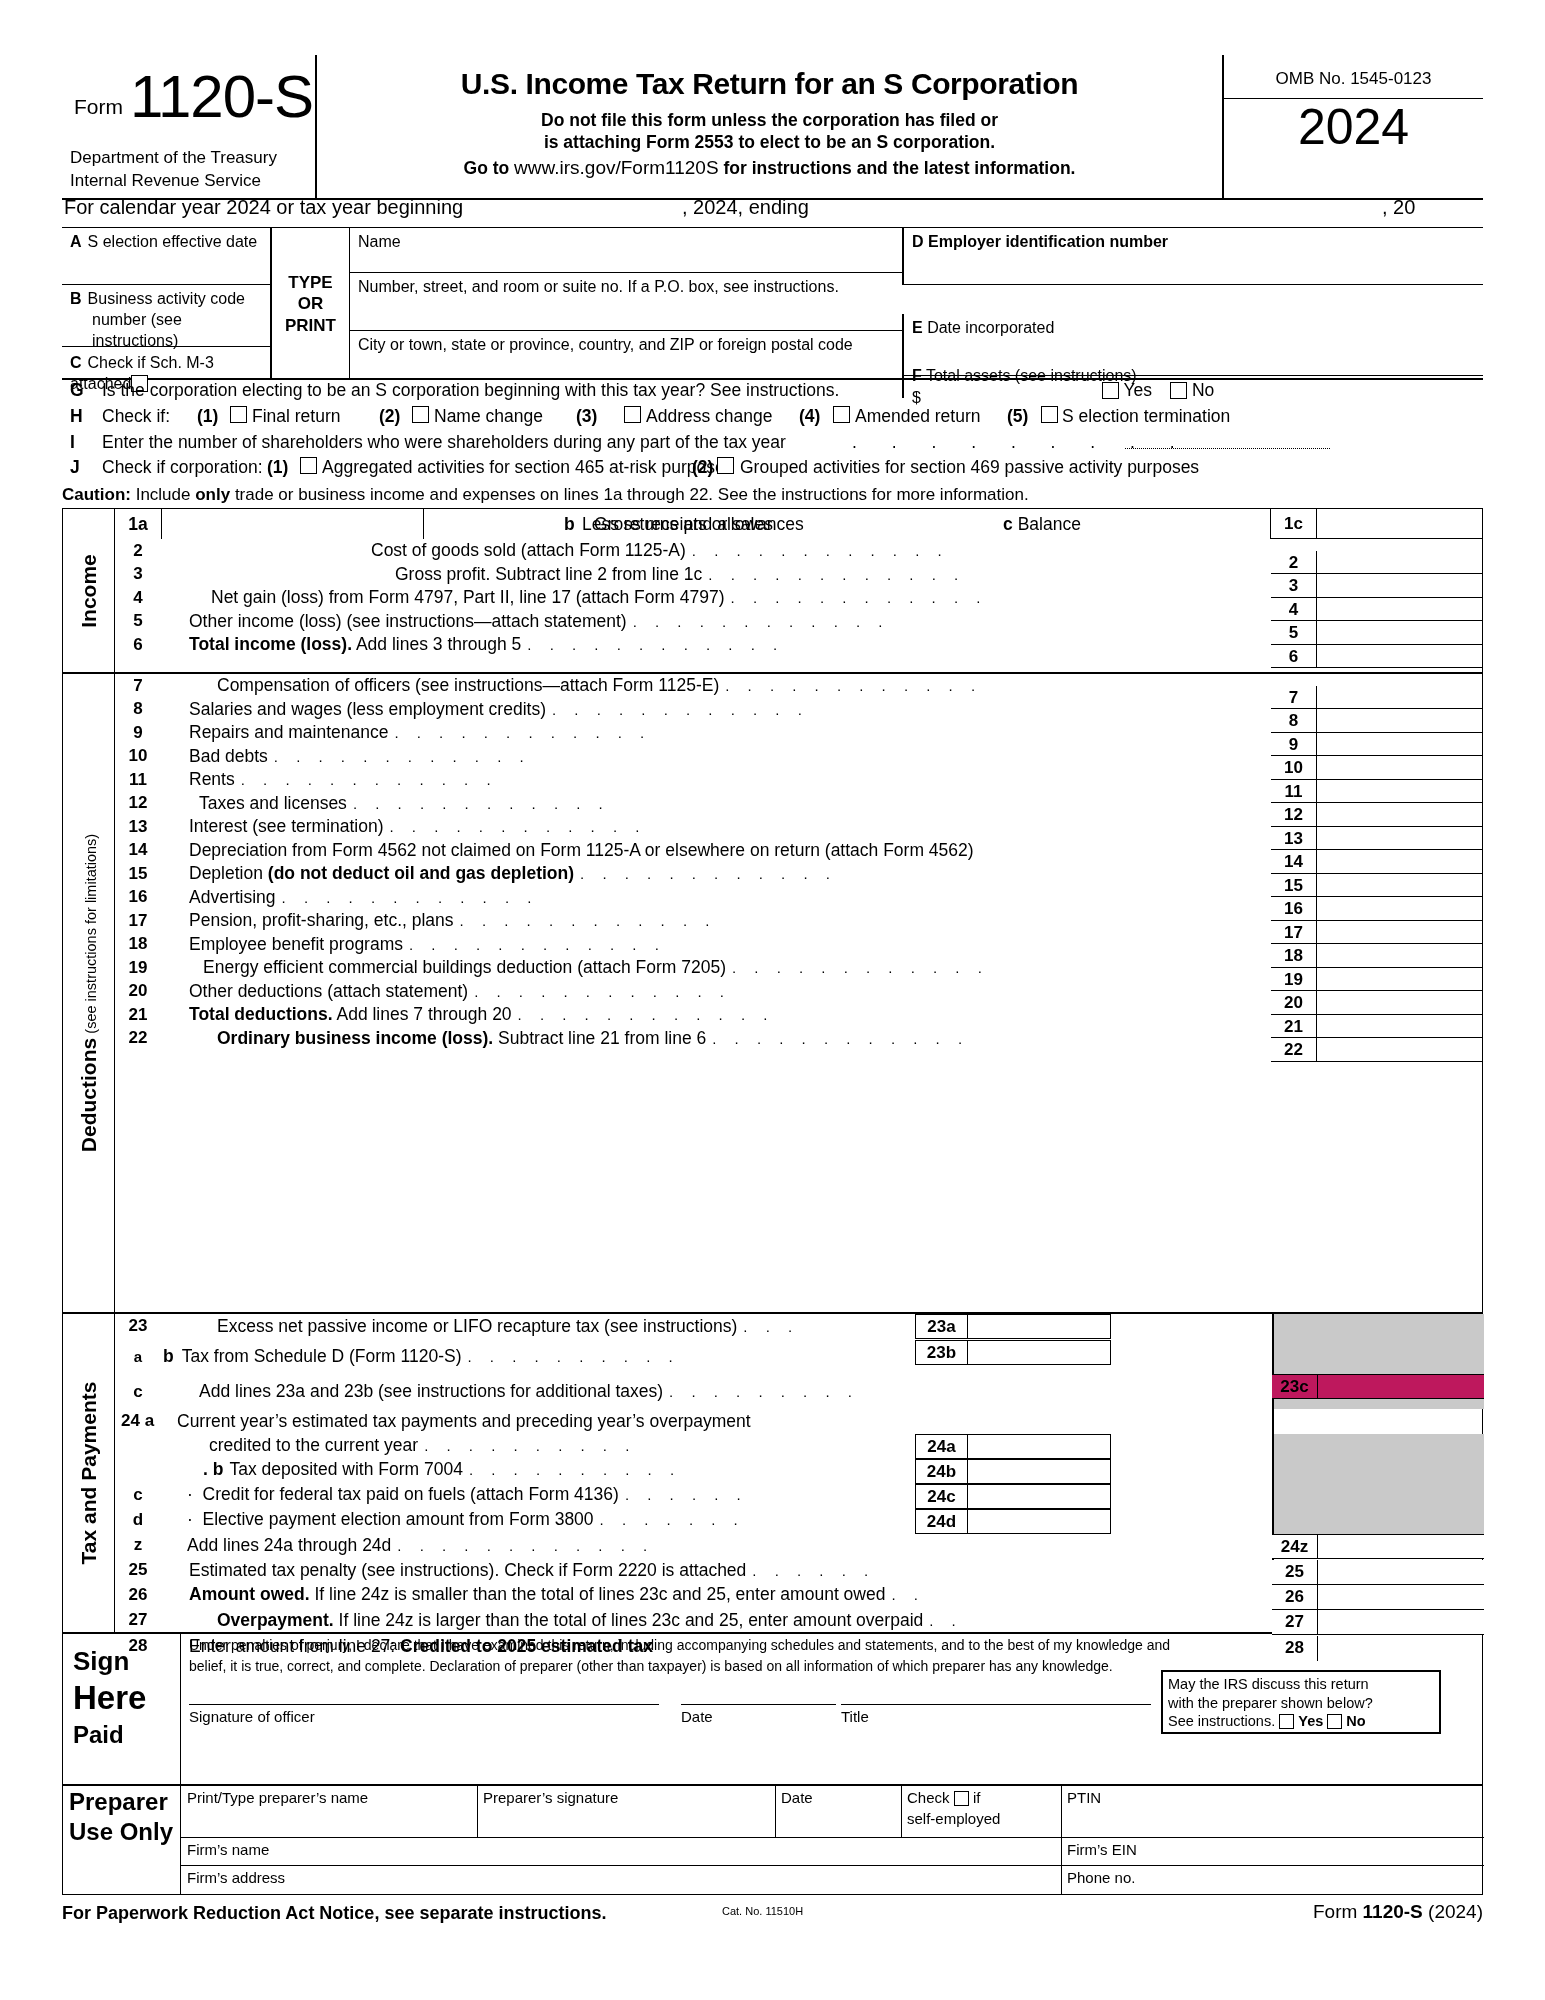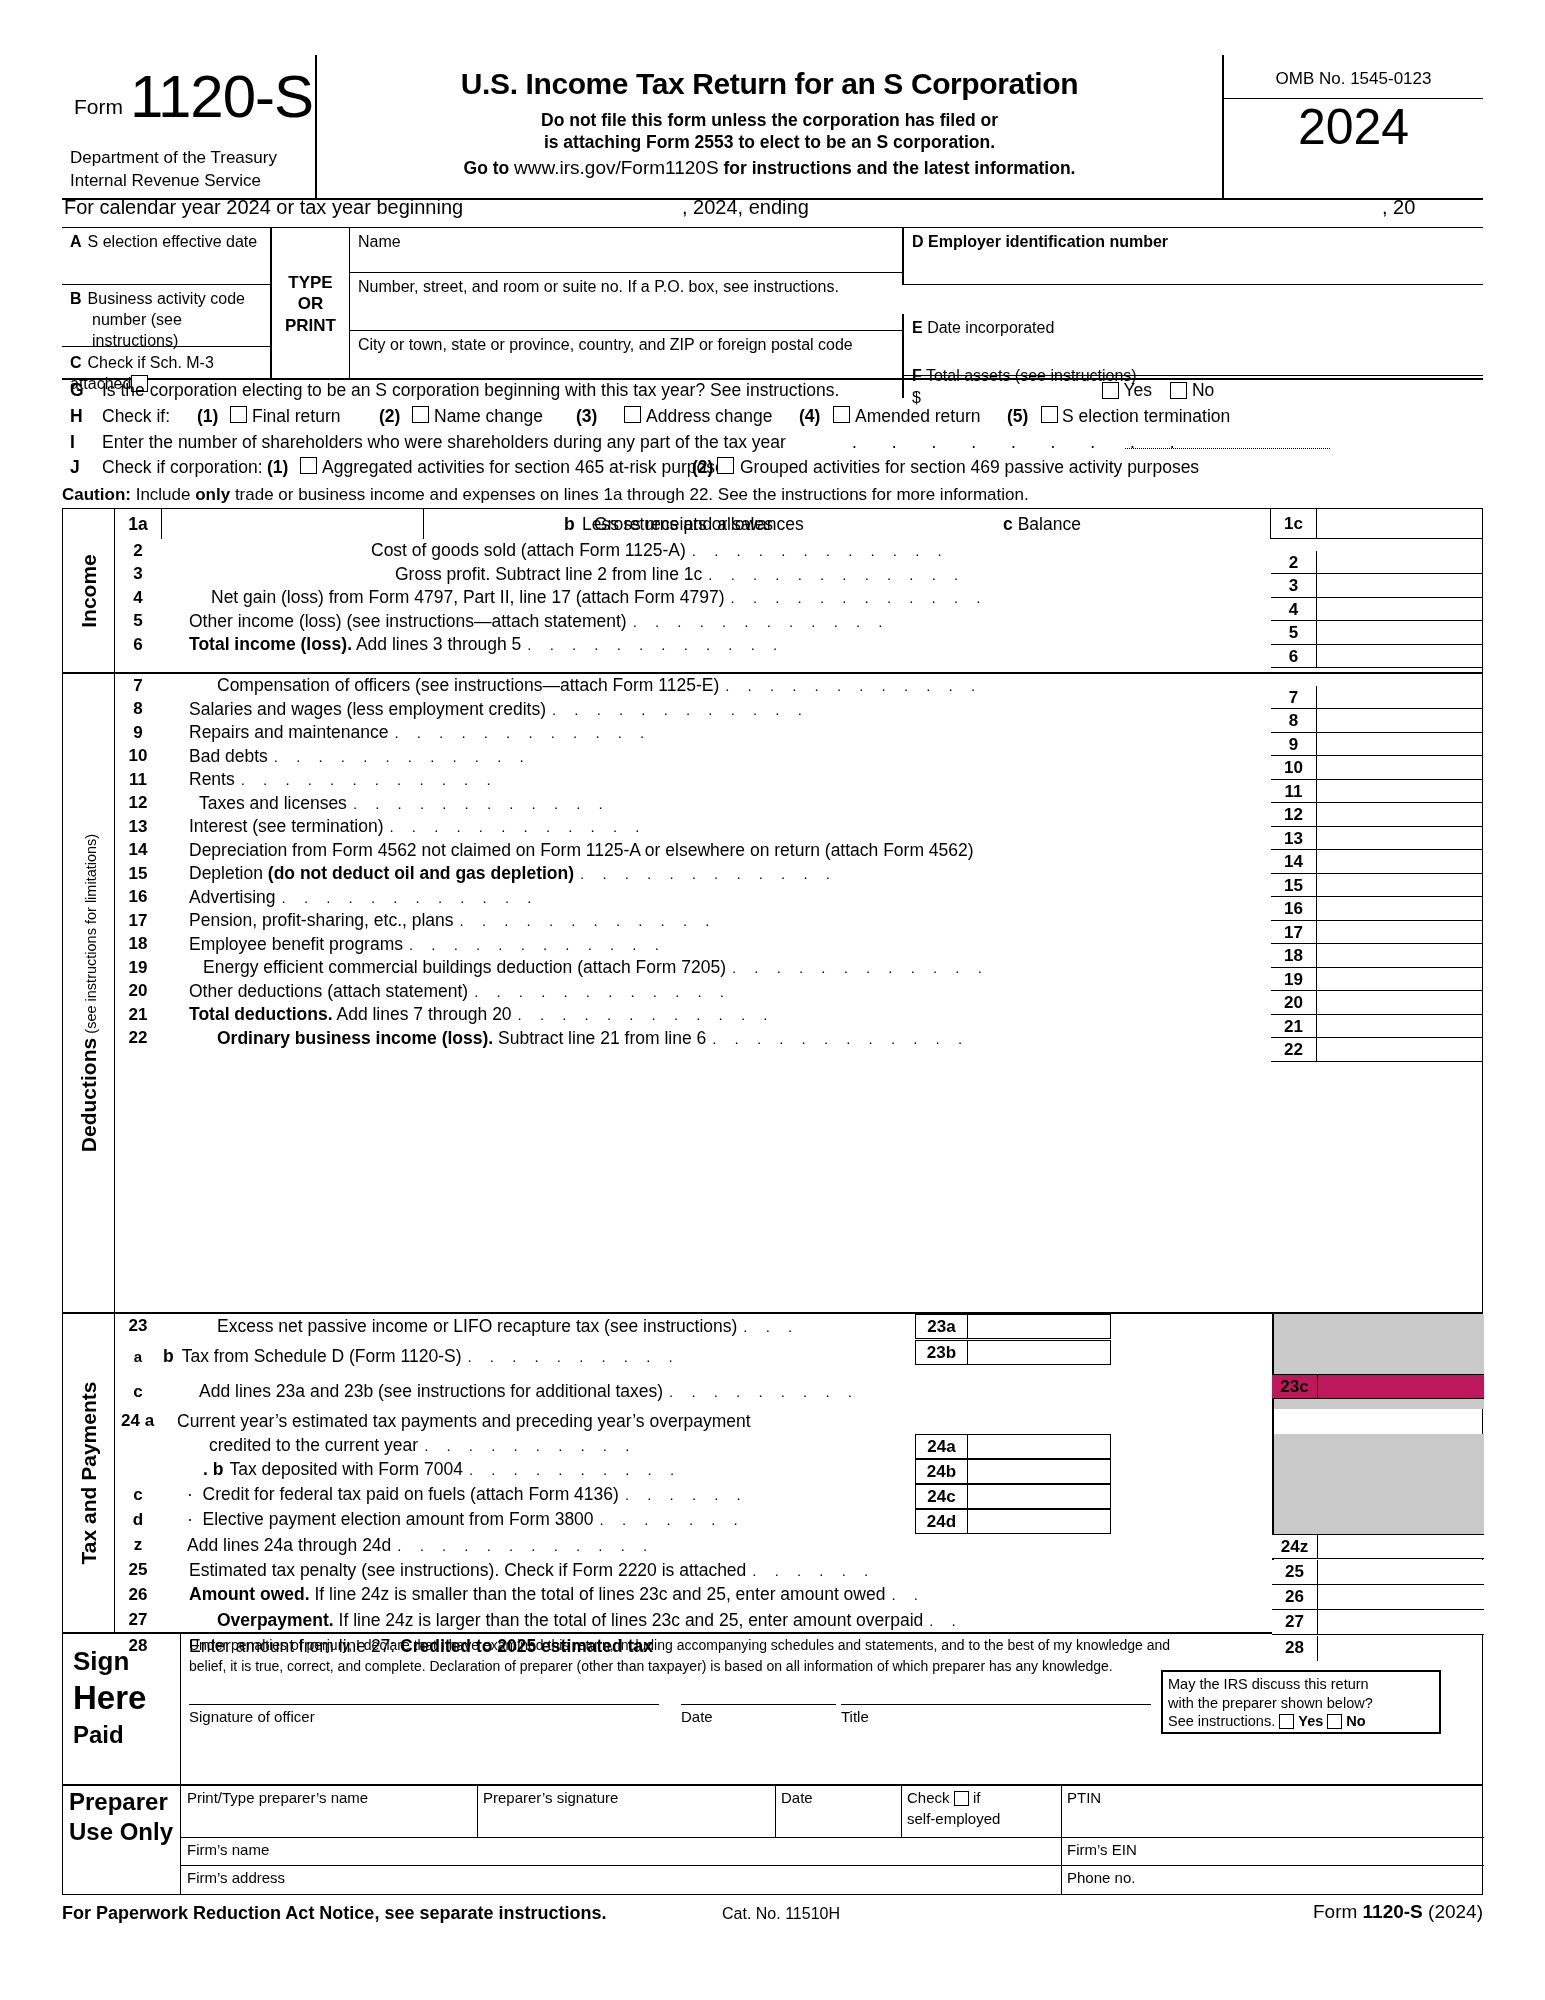--- a/index.html
+++ b/index.html
@@ -747,17 +747,17 @@
 
         <div style="position:absolute; left:0; top:80px; width:1303px; height:28px;"></div>
         <div style="position:absolute; left:6px; top:83px; font-size:15px;">Firm’s address</div>
         <div style="position:absolute; left:886px; top:83px; font-size:15px;">Phone no.</div>
       </div>
     </div>
   </div>
 
   <div class="footer">
     <span class="b" style="position:absolute; left:0; top:8px;">For Paperwork Reduction Act Notice, see separate instructions.</span>
-    <span style="position:absolute; left:660px; top:10px; font-size:16px;">Cat. No. 11510H</span>
+    <span style="position:absolute; left:660px; top:10px; font-size:11px;">Cat. No. 11510H</span>
     <span style="position:absolute; right:0; top:6px; font-size:19px;"><span>Form </span><span class="b">1120-S</span><span> (2024)</span></span>
   </div>
 
 </div>
 
 </body></html>

